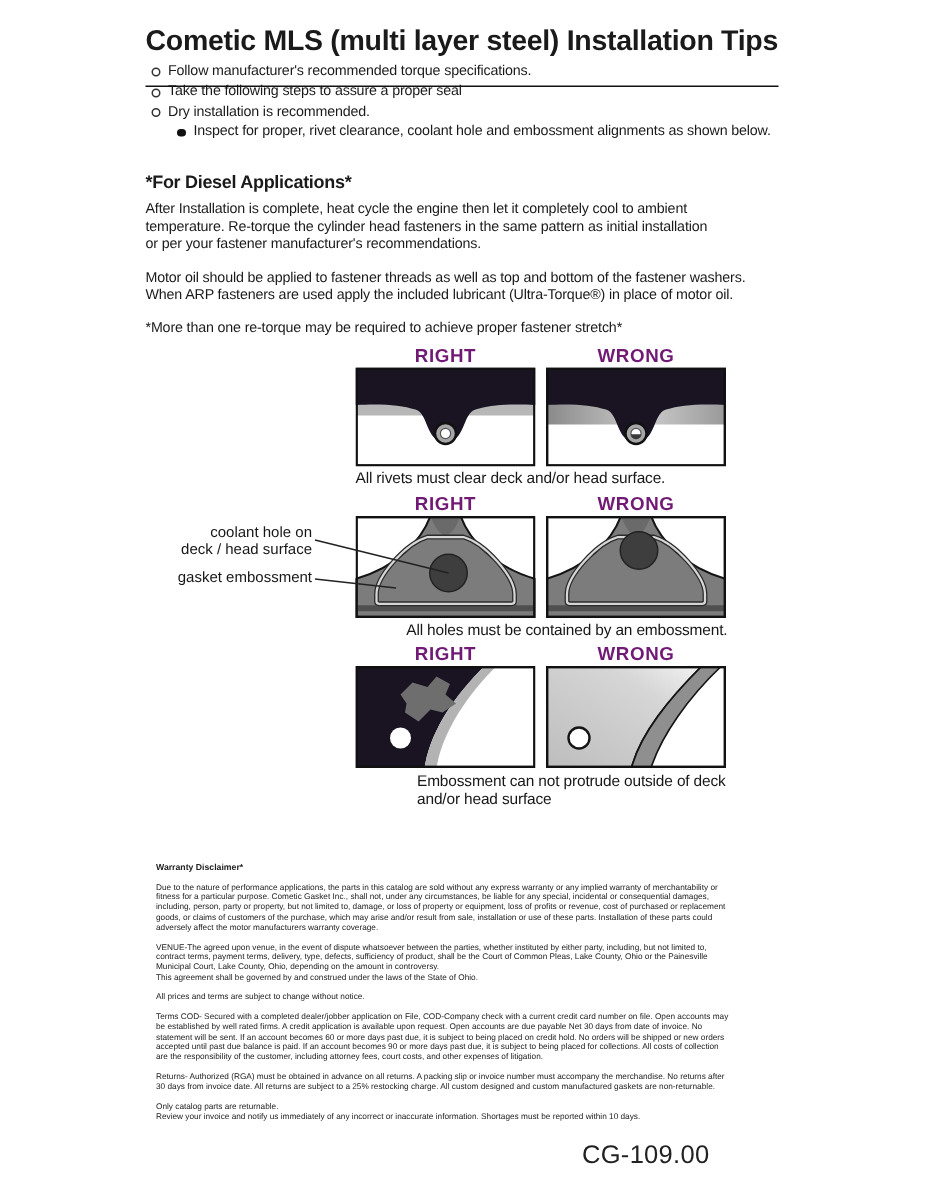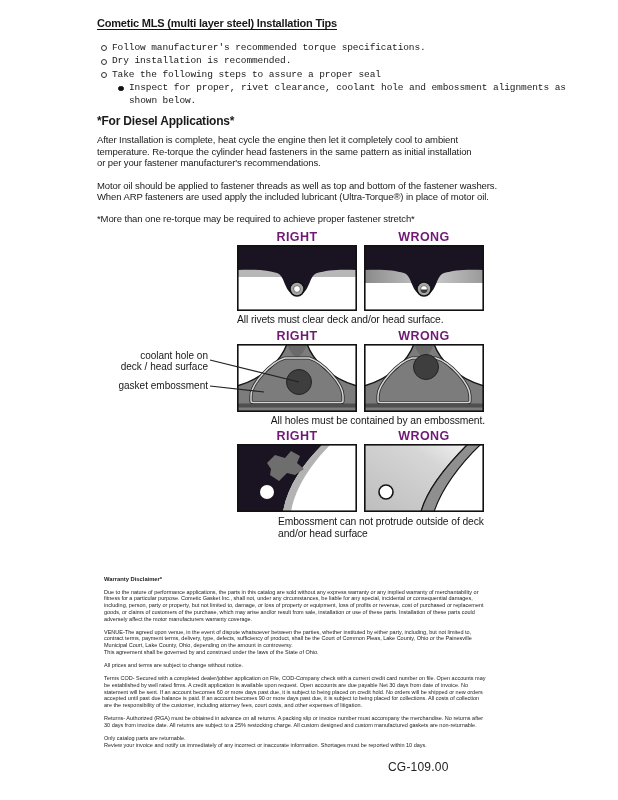--- a/index.html
+++ b/index.html
@@ -3,56 +3,56 @@
 <meta charset="utf-8">
 <style>
   html,body{margin:0;padding:0;}
   body{
     width:618px;height:800px;position:relative;background:#ffffff;
     font-family:"Liberation Sans", sans-serif;color:#1a1a1a;overflow:hidden;
   }
   .pre{white-space:pre-line;}
   
   .doc-title{
-    position:absolute;left:97px;top:17px;font-size:11px;font-weight:bold;
-    letter-spacing:-0.2px;border-bottom:1.6px solid #111;padding-bottom:0;
+    position:absolute;left:97px;top:17px;font-size:19px;font-weight:bold;
+    letter-spacing:-0.2px;border-bottom:1.6px solid #111;padding-bottom:18px;
   }
   
   .tips{position:absolute;left:101px;top:41px;width:470px;font-size:9.5px;letter-spacing:-0.1px;}
-  .tips .li{position:relative;padding-left:11px;line-height:13.3px;font-family:Liberation Mono, monospace;}
+  .tips .li{position:relative;padding-left:11px;line-height:13.3px;}
   .tips .li .glyph{
     position:absolute;left:0;top:4.4px;width:4px;height:4px;border:1px solid #333;border-radius:50%;
   }
   .tips .sub{margin-left:17px;}
   .tips .sub .glyph{background:#111;border-color:#111;width:3.6px;height:3.6px;top:4.8px;}
   
   .diesel{position:absolute;left:97px;top:116px;width:452px;font-size:9.5px;letter-spacing:-0.1px;line-height:11.4px;}
   .diesel h2{font-size:12px;font-weight:bold;margin:0 0 7px 0;letter-spacing:-0.2px;}
   .diesel p{margin:0 0 11px 0;}
   
   .dg-h{position:absolute;width:120px;text-align:center;font-size:12.5px;font-weight:bold;letter-spacing:0.4px;color:#701a75;}
   .dg-cap{position:absolute;font-size:10.3px;letter-spacing:-0.1px;color:#171717;line-height:12px;}
   .panel{position:absolute;width:120px;}
   .annot{position:absolute;left:58px;width:150px;text-align:right;font-size:10px;line-height:11px;color:#171717;}
   .overlay{position:absolute;left:96px;top:330px;pointer-events:none;}
   
   .legal{position:absolute;left:104px;top:576px;width:416px;font-size:5.5px;line-height:6.7px;color:#222;}
   .legal .lh{font-weight:bold;font-size:5.8px;margin:0 0 6px 0;}
   .legal p{margin:0 0 6.5px 0;}
-  .footer-code{position:absolute;left:388px;top:760px;font-size:12px;letter-spacing:0.2px;color:#222;}
+  .footer-code{position:absolute;left:388px;top:760px;font-size:17px;letter-spacing:0.2px;color:#222;}
 </style>
 </head>
 <body>
 
 <div class="doc-title">Cometic MLS (multi layer steel) Installation Tips</div>
 
 <div class="tips">
   <div class="li"><span class="glyph"></span><span>Follow manufacturer's recommended torque specifications.</span></div>
+  <div class="li"><span class="glyph"></span><span>Take the following steps to assure a proper seal</span></div>
   <div class="li"><span class="glyph"></span><span>Dry installation is recommended.</span></div>
-  <div class="li"><span class="glyph"></span><span>Take the following steps to assure a proper seal</span></div>
   <div class="li sub"><span class="glyph"></span><span>Inspect for proper, rivet clearance, coolant hole and embossment alignments as shown below.</span></div>
 </div>
 
 <div class="diesel">
   <h2>*For Diesel Applications*</h2>
   <p class="pre">After Installation is complete, heat cycle the engine then let it completely cool to ambient
 temperature. Re-torque the cylinder head fasteners in the same pattern as initial installation
 or per your fastener manufacturer's recommendations.</p>
   <p class="pre">Motor oil should be applied to fastener threads as well as top and bottom of the fastener washers.
 When ARP fasteners are used apply the included lubricant (Ultra-Torque®) in place of motor oil.</p>

